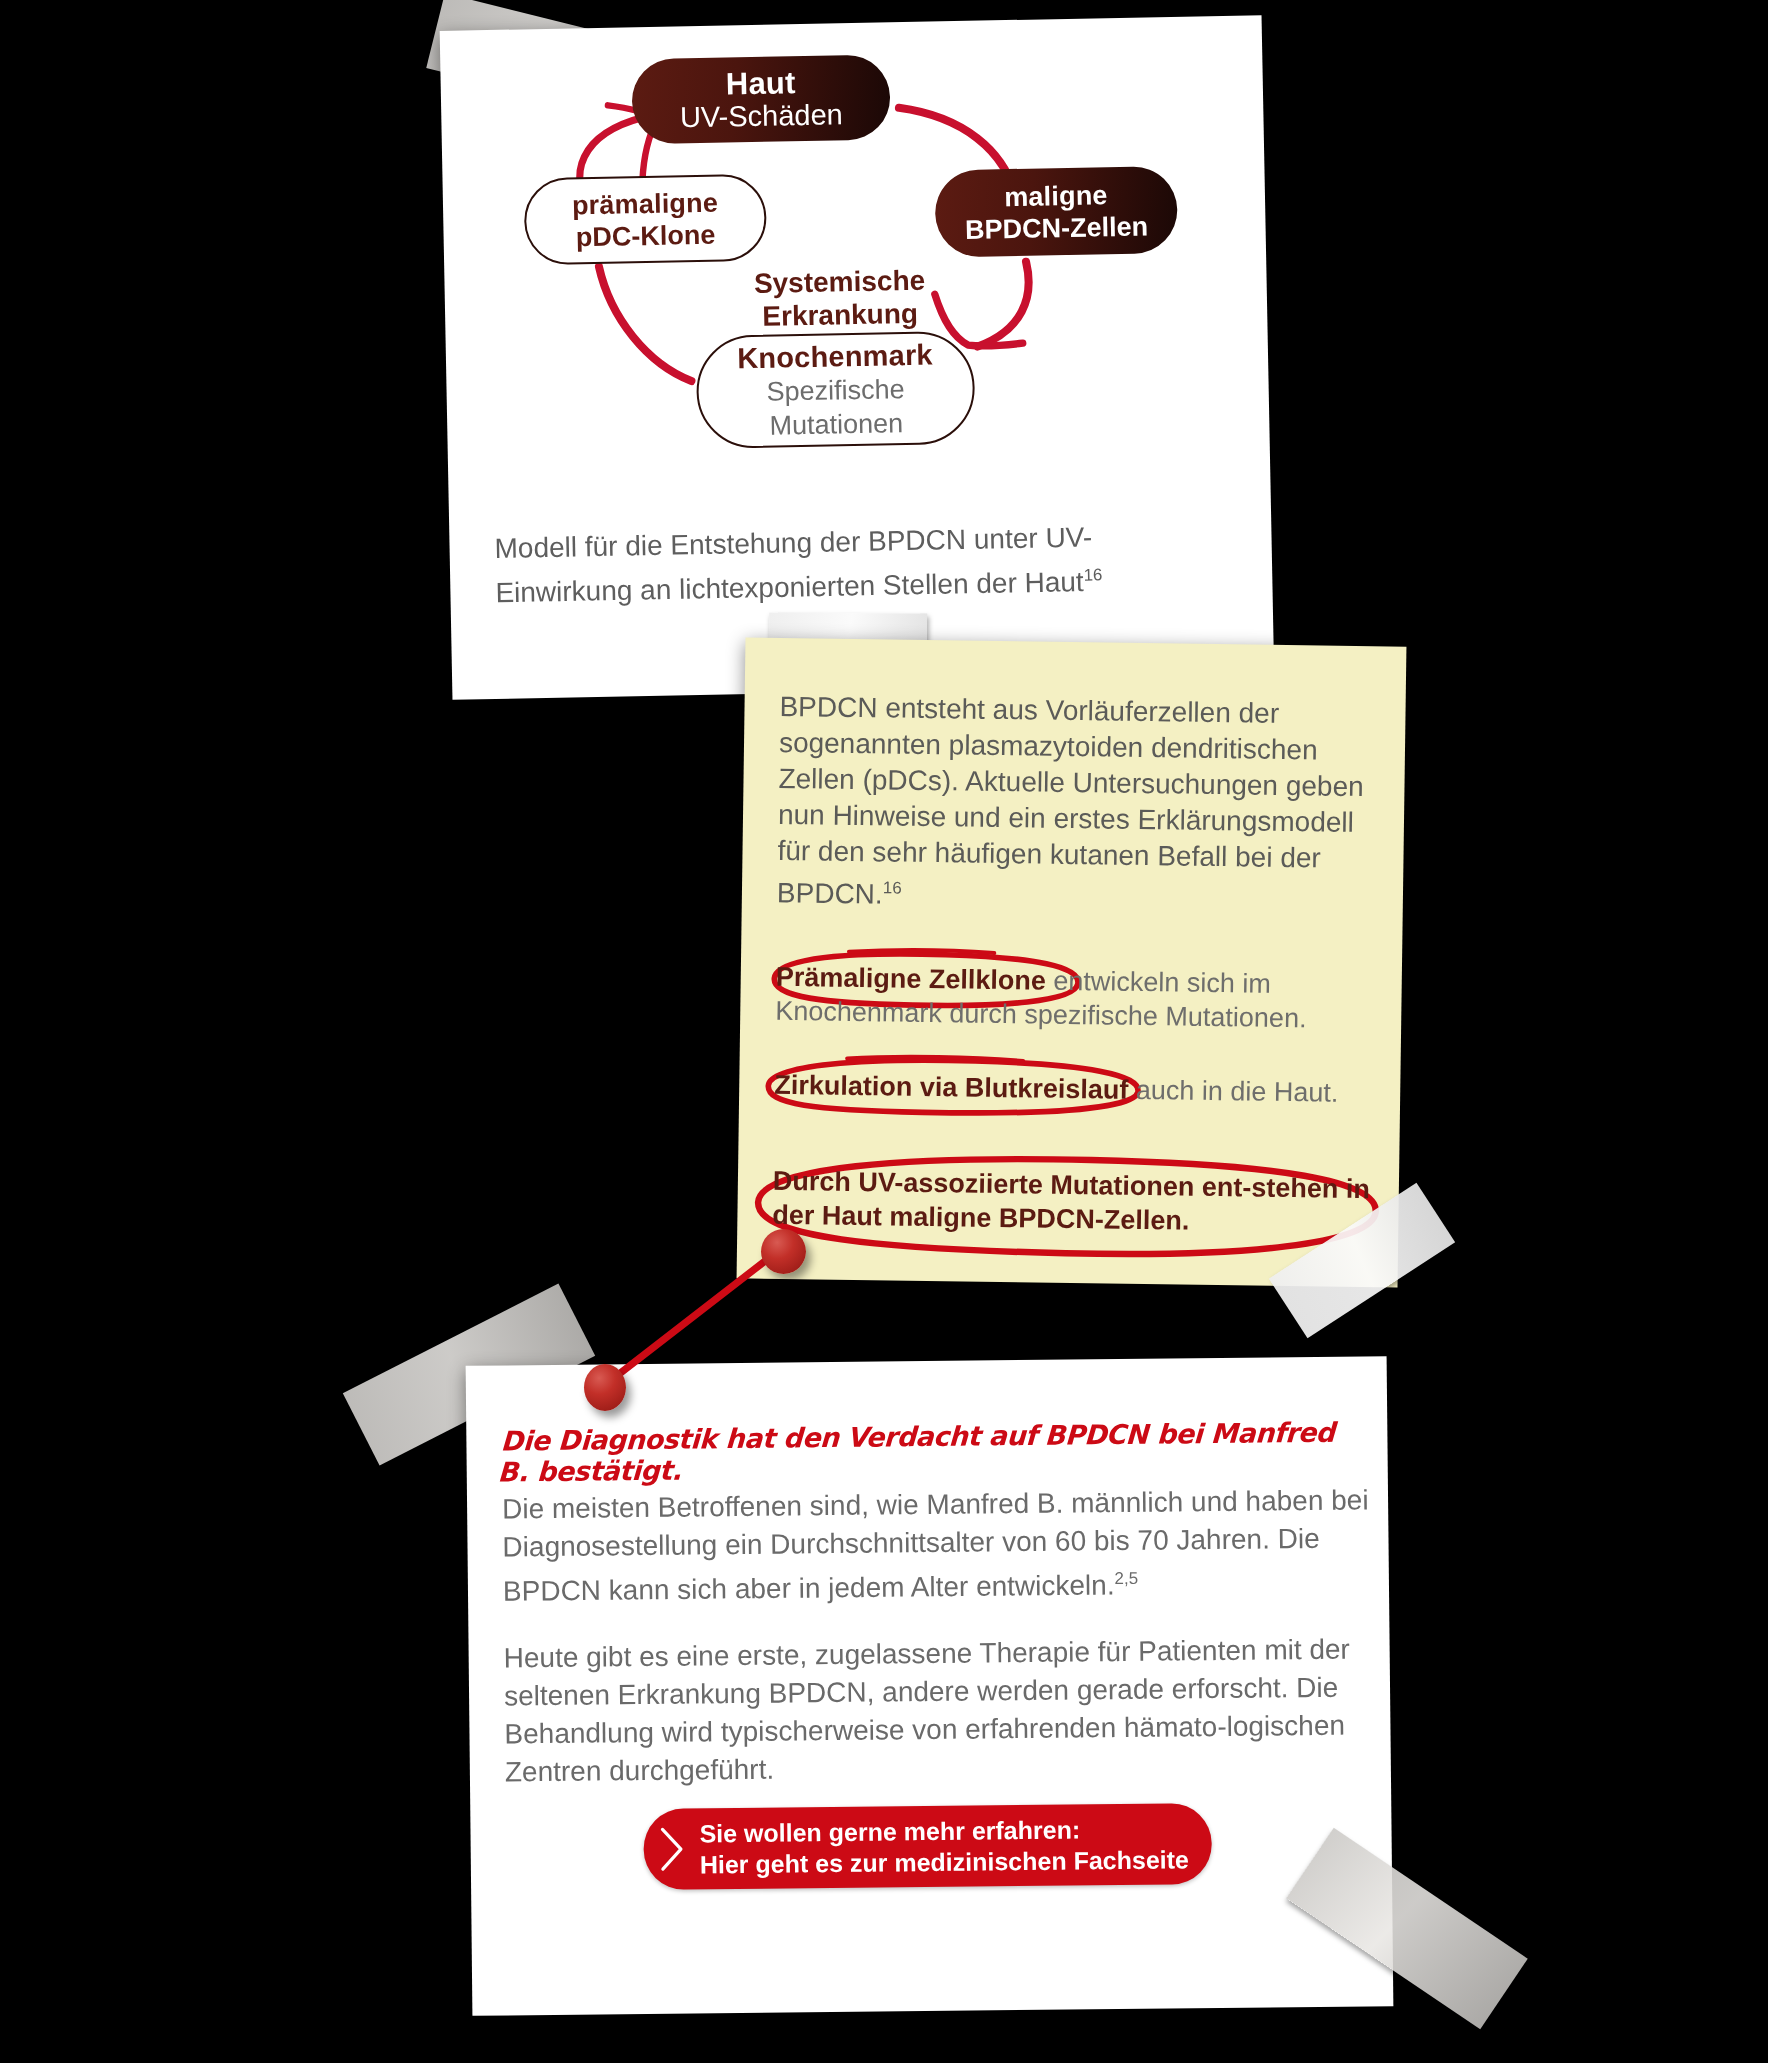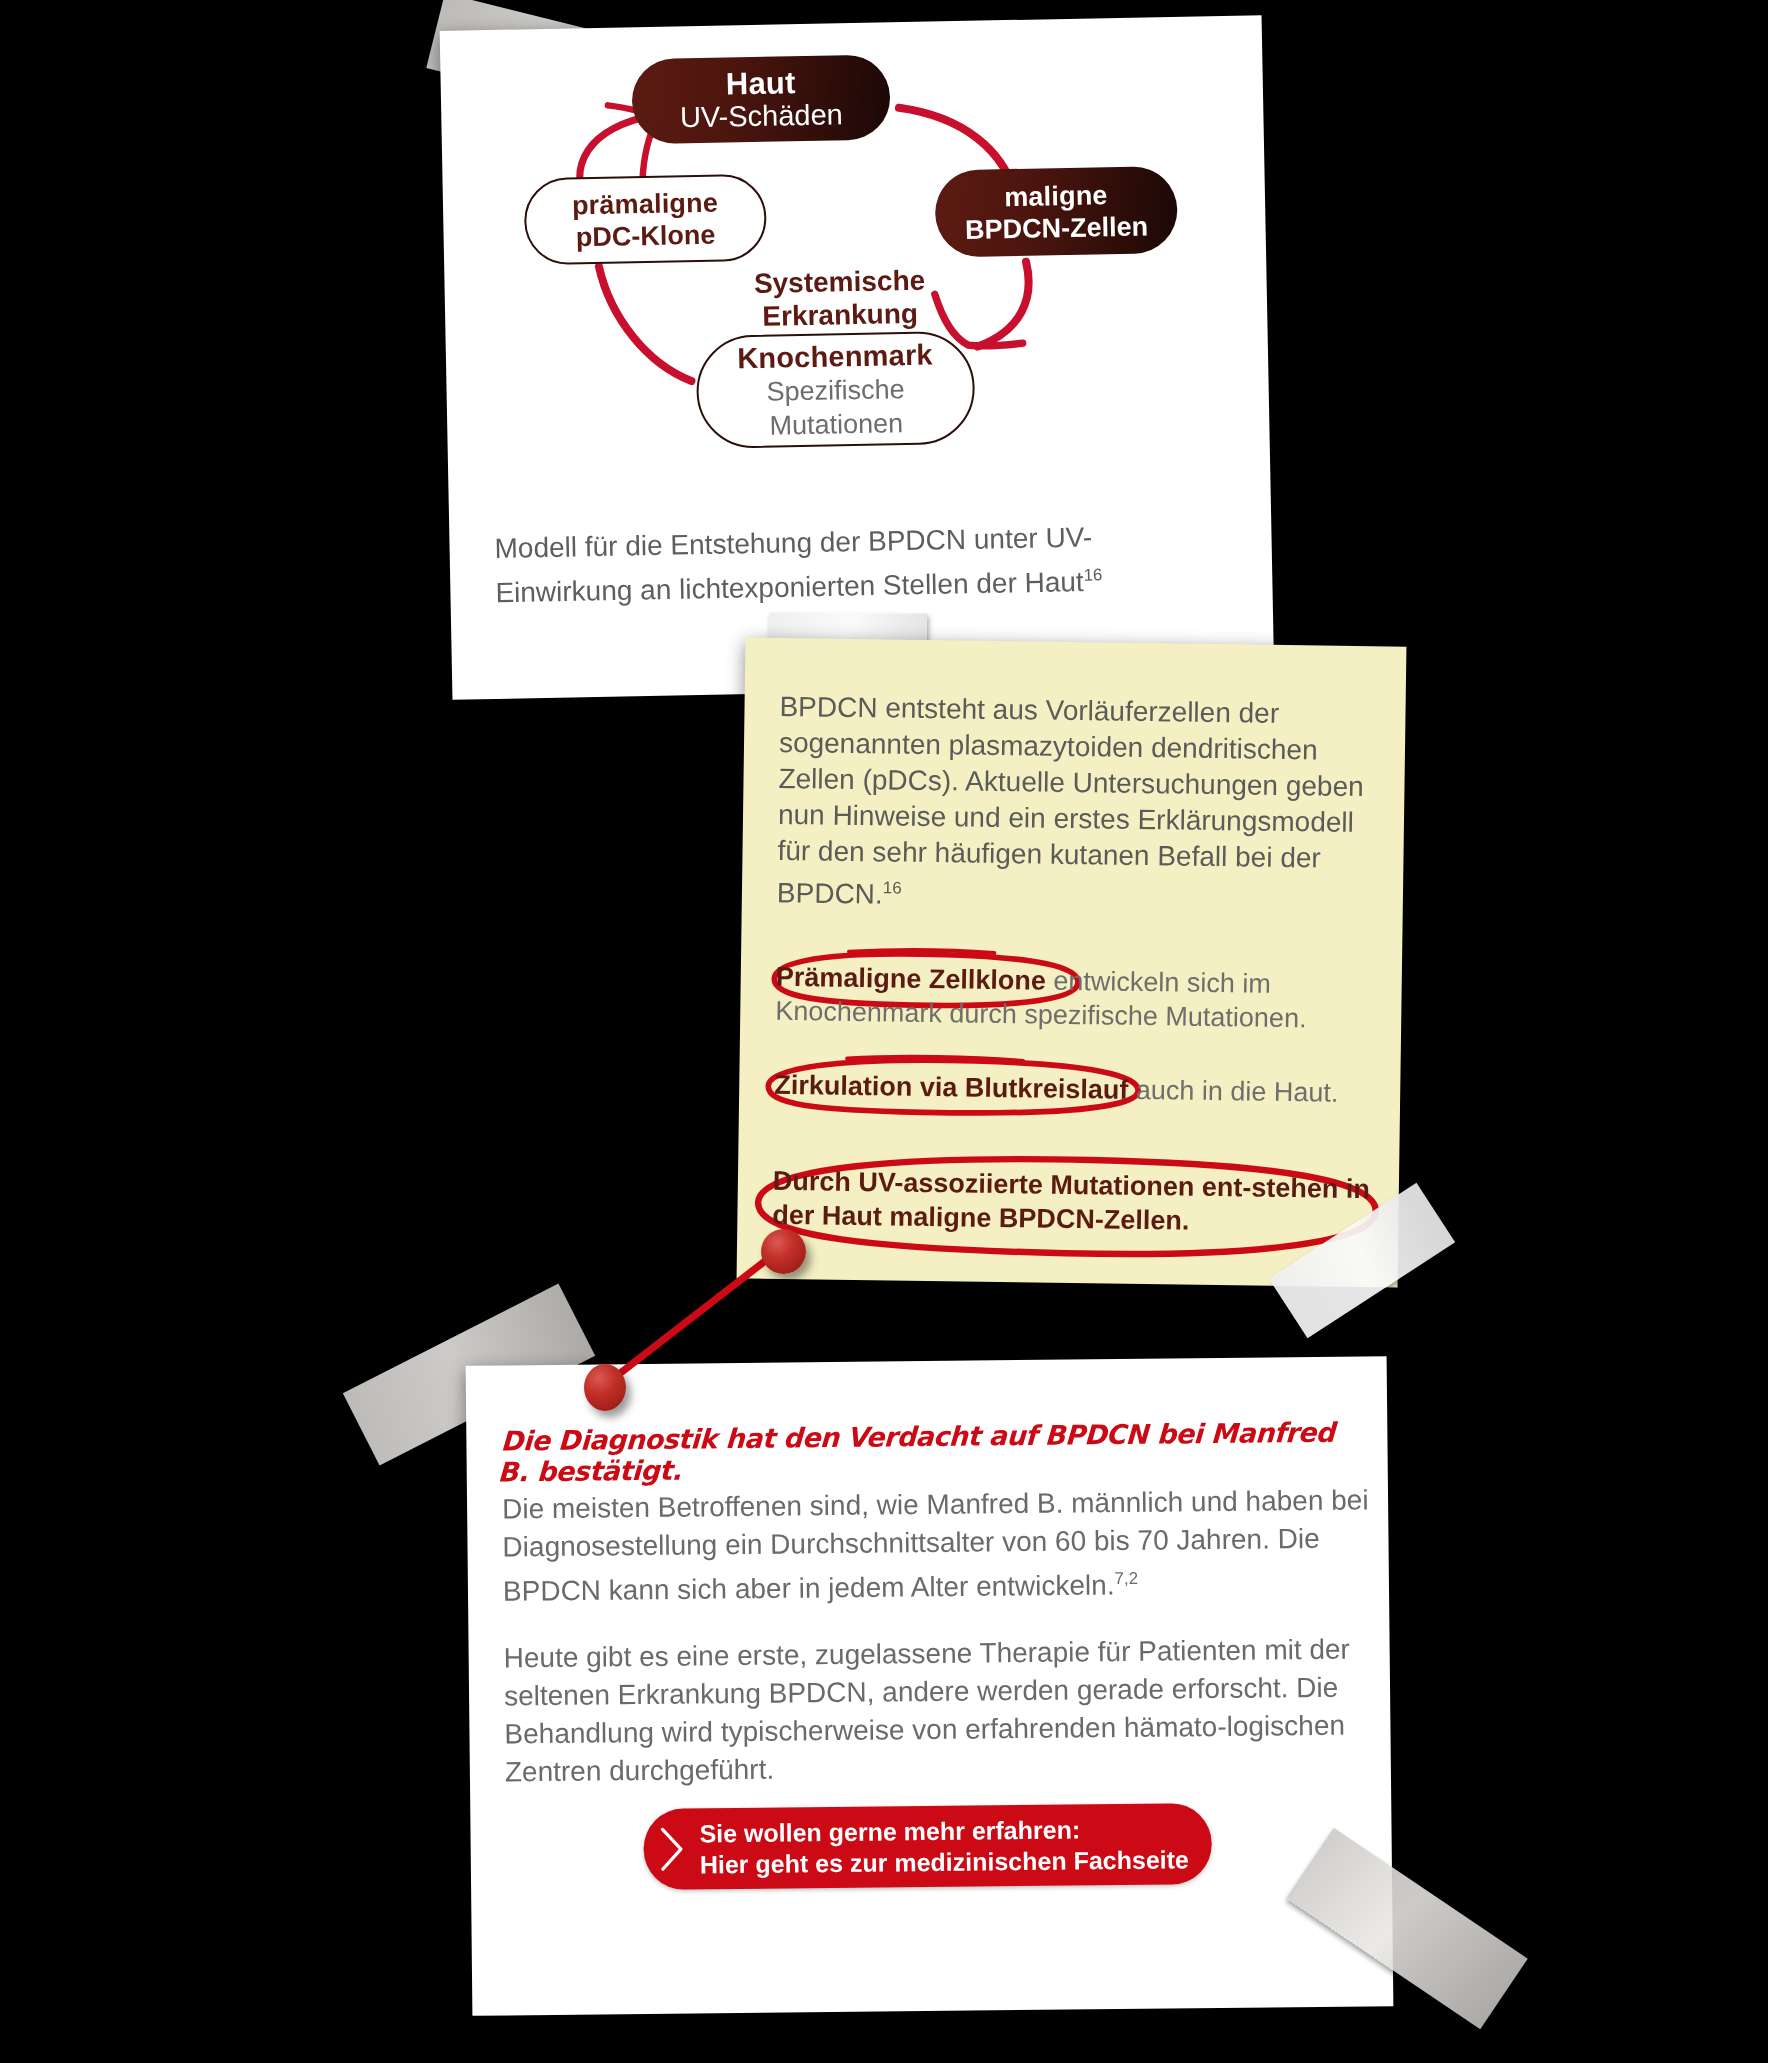--- a/index.html
+++ b/index.html
@@ -333,21 +333,21 @@
   </div>
 
   <div class="tape light" style="left:1274px; top:1225px; width:176px; height:71px; transform:rotate(-33deg);"></div>
 
   <div class="tape" style="left:348px; top:1334px; width:242px; height:81px; transform:rotate(-27deg);"></div>
 
   <div class="card" id="card-bottom">
 
     <div id="bottom-headline">Die Diagnostik hat den Verdacht auf BPDCN bei Manfred B. bestätigt.</div>
 
-    <div class="bottom-para" id="para-1"><span>Die meisten Betroffenen sind, wie Manfred B. männlich und haben bei Diagnosestellung ein Durchschnittsalter von 60 bis 70 Jahren. Die BPDCN kann sich aber in jedem Alter entwickeln.</span><sup>7,2</sup></div>
+    <div class="bottom-para" id="para-1"><span>Die meisten Betroffenen sind, wie Manfred B. männlich und haben bei Diagnosestellung ein Durchschnittsalter von 60 bis 70 Jahren. Die BPDCN kann sich aber in jedem Alter entwickeln.</span><sup>2,5</sup></div>
 
     <div class="bottom-para" id="para-2">Heute gibt es eine erste, zugelassene Therapie für Patienten mit der seltenen Erkrankung BPDCN, andere werden gerade erforscht. Die Behandlung wird typischerweise von erfahrenden hämato-logischen Zentren durchgeführt.</div>
 
     <div id="cta-button">
       <span id="cta-chevron">
         <svg width="27" height="47" viewBox="0 0 34 58">
           <path d="M5 4 L28 29 L5 54" fill="none" stroke="#ffffff" stroke-width="4" stroke-linecap="round" stroke-linejoin="round"></path>
         </svg>
       </span>
       <span id="cta-text"><span>Sie wollen gerne mehr erfahren:</span><br><span>Hier geht es zur medizinischen Fachseite</span></span>

